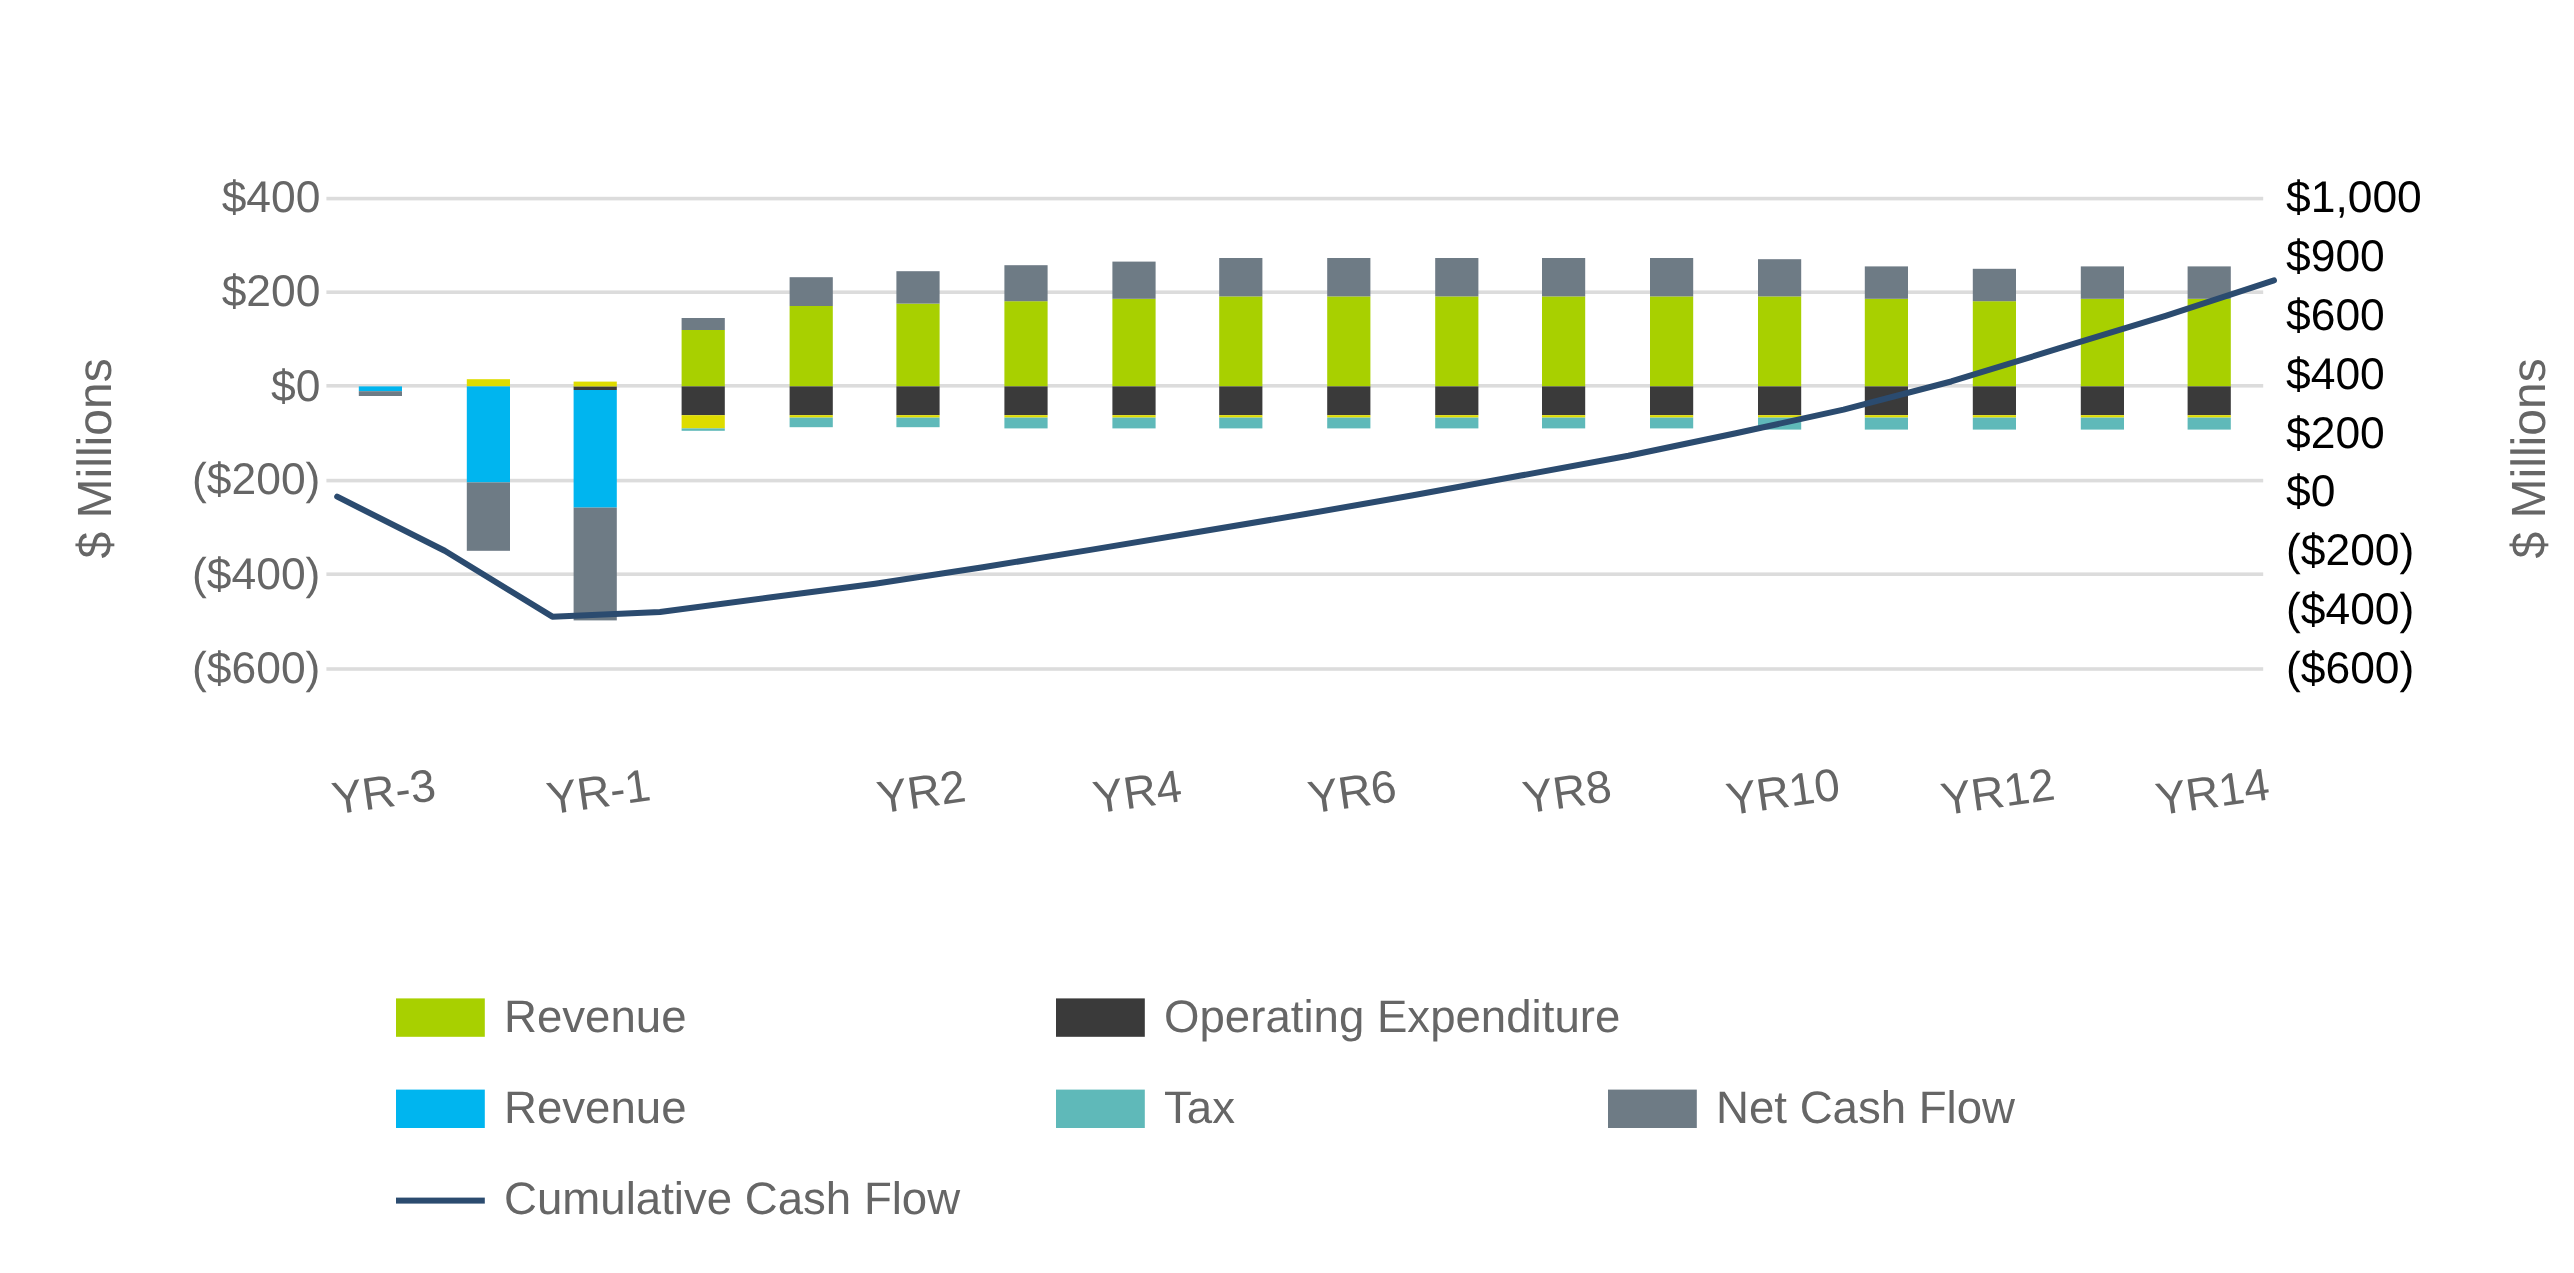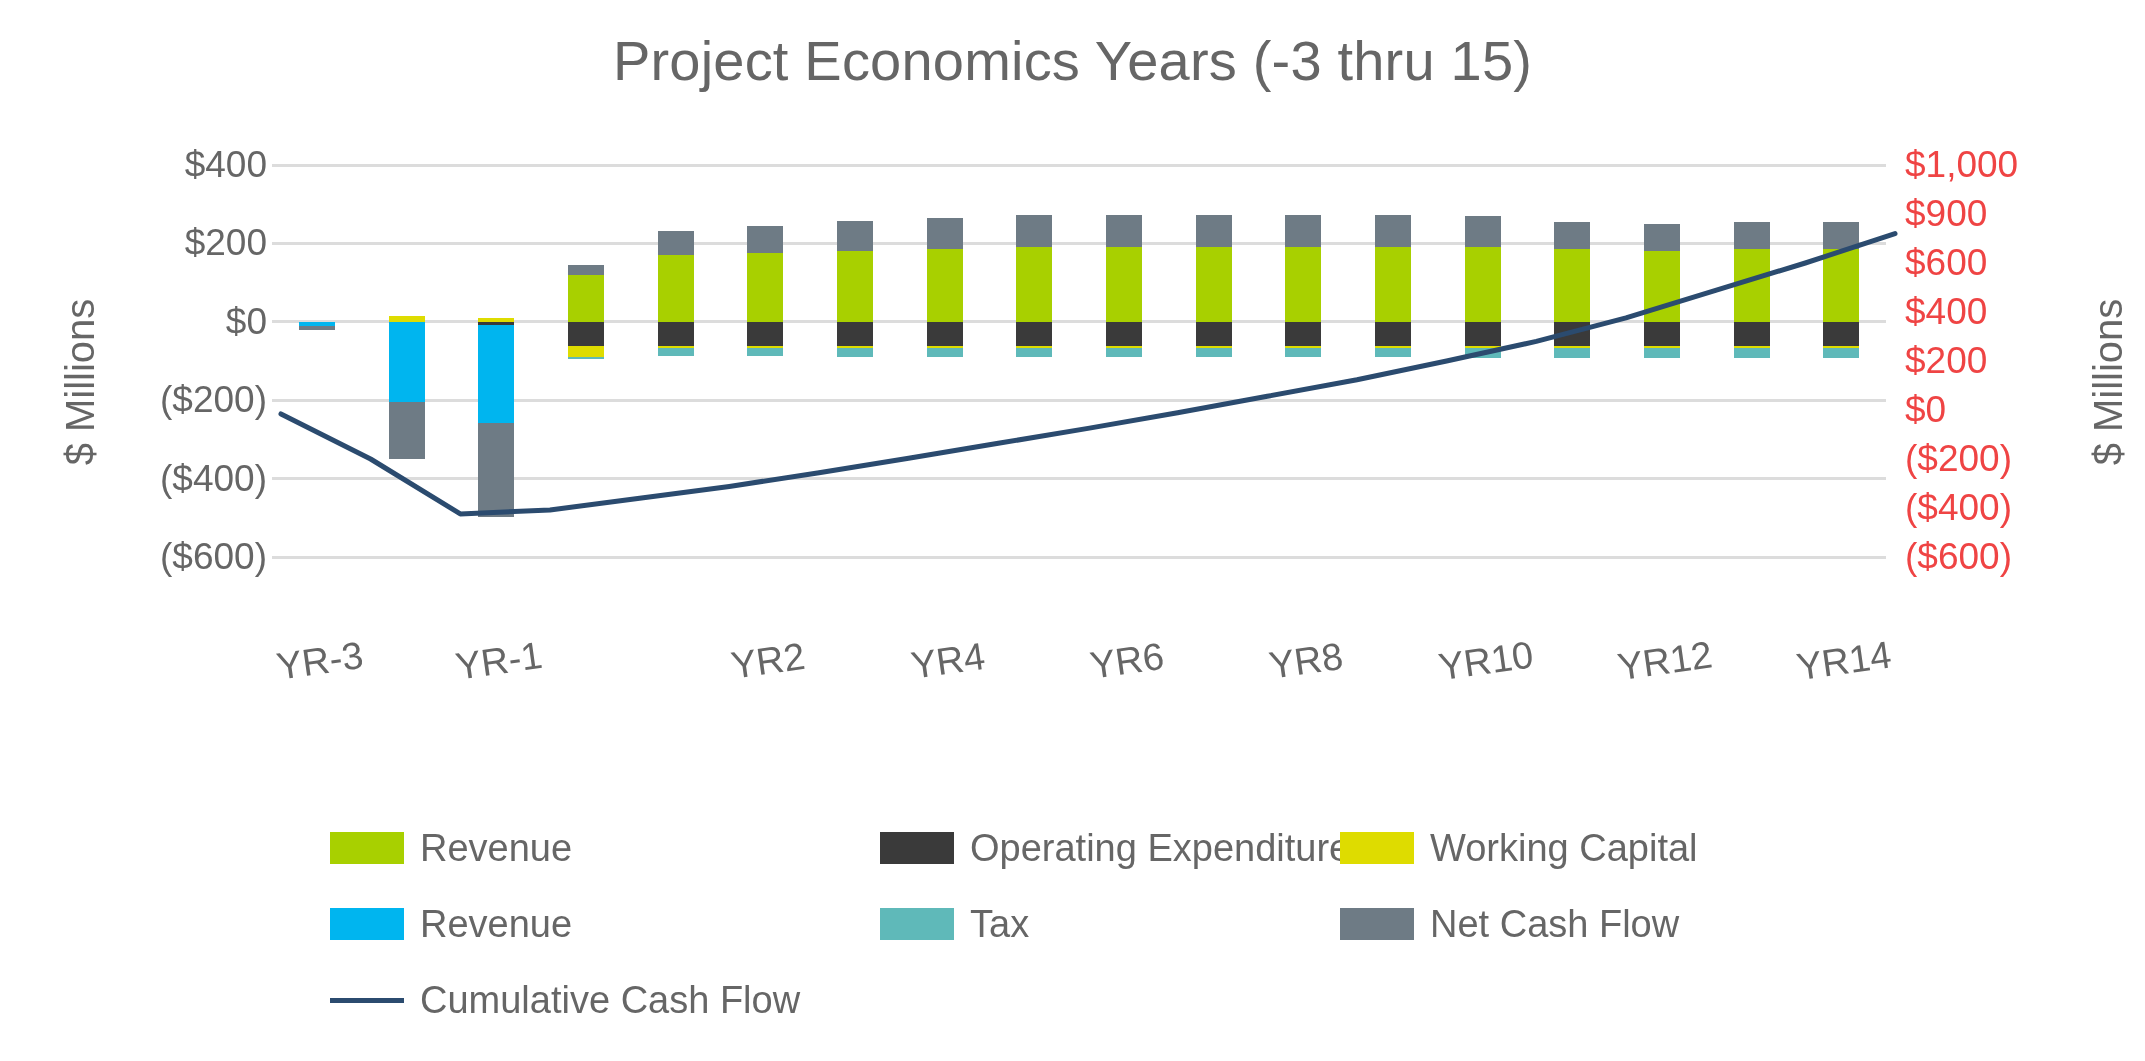--- a/index.html
+++ b/index.html
@@ -13,21 +13,21 @@
     text-align:center;font-size:56px;color:#666666;font-weight:400;
     letter-spacing:.2px;white-space:nowrap;
   }
 
   
   #plot{position:absolute;left:272px;top:165px;width:1614px;height:392px;}
   .gridline{position:absolute;left:0;width:100%;height:3px;background:#dcdcdc;}
   #left-ticks{position:absolute;left:0;top:0;width:2145px;height:1061px;}
   .ytick-l{position:absolute;right:1878px;font-size:37px;color:#666666;
            white-space:nowrap;transform:translateY(-50%);text-align:right;}
-  .ytick-r{position:absolute;left:1905px;font-size:37px;color:#ef4444;
+  .ytick-r{position:absolute;left:1905px;font-size:37px;color:#000000;
            white-space:nowrap;transform:translateY(-50%);}
 
   
   #ylabel-left{
     position:absolute;left:-6px;top:382px;font-size:40px;color:#666666;
     transform:translate(-50%,-50%) rotate(-90deg);transform-origin:center center;
     white-space:nowrap;width:300px;text-align:center;left:80px;
   }
   #ylabel-right{
     position:absolute;top:382px;left:2108px;font-size:40px;color:#666666;
@@ -53,21 +53,20 @@
   .legend-item{position:absolute;display:flex;align-items:center;height:60px;}
   .swatch{width:74px;height:32px;flex:none;}
   .swatch-line{width:74px;height:5px;flex:none;}
   .legend-label{font-size:38px;color:#666666;margin-left:16px;white-space:nowrap;}
 </style>
 </head>
 <body>
 
 <div id="stage">
 
-  <div id="chart-title">Project Economics Years (-3 thru 15)</div>
 
   <div id="ylabel-left">$ Millions</div>
   <div id="ylabel-right">$ Millions</div>
 
   <div id="left-ticks">
       <div class="ytick-l" style="top: 165px;">$400</div>
       <div class="ytick-l" style="top: 243.4px;">$200</div>
       <div class="ytick-l" style="top: 321.8px;">$0</div>
       <div class="ytick-l" style="top: 400.2px;">($200)</div>
       <div class="ytick-l" style="top: 478.6px;">($400)</div>
@@ -234,24 +233,20 @@
 
   <div id="legend">
       <div class="legend-item" style="left: 330px; top: 0px;">
         <span class="swatch" style="background: rgb(168, 208, 0);"></span>
         <span class="legend-label">Revenue</span>
       </div>
       <div class="legend-item" style="left: 880px; top: 0px;">
         <span class="swatch" style="background: rgb(58, 58, 58);"></span>
         <span class="legend-label">Operating Expenditure</span>
       </div>
-      <div class="legend-item" style="left: 1340px; top: 0px;">
-        <span class="swatch" style="background: rgb(222, 220, 0);"></span>
-        <span class="legend-label">Working Capital</span>
-      </div>
       <div class="legend-item" style="left: 330px; top: 76px;">
         <span class="swatch" style="background: rgb(0, 181, 239);"></span>
         <span class="legend-label">Revenue</span>
       </div>
       <div class="legend-item" style="left: 880px; top: 76px;">
         <span class="swatch" style="background: rgb(95, 185, 185);"></span>
         <span class="legend-label">Tax</span>
       </div>
       <div class="legend-item" style="left: 330px; top: 152px;">
         <span class="swatch-line" style="background: rgb(43, 75, 111);"></span>

